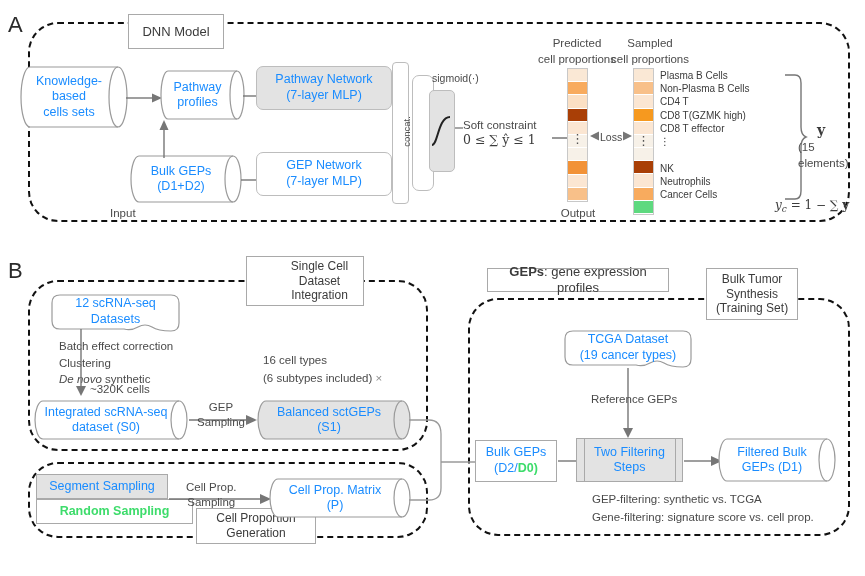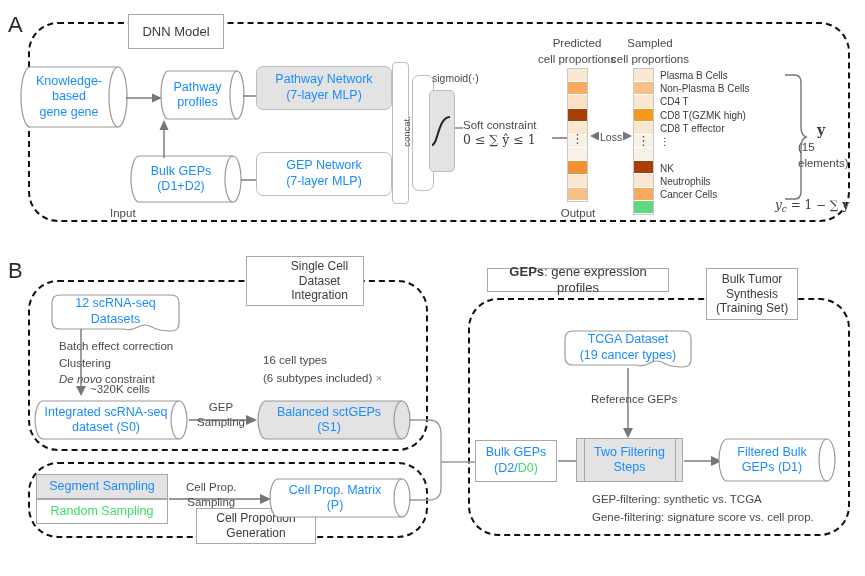--- a/index.html
+++ b/index.html
@@ -1,21 +1,21 @@
 <!DOCTYPE html>
 <html><head>
 <meta charset="utf-8">
 <style>
   html,body{margin:0;padding:0;background:#fff;}
   body{width:865px;height:576px;position:relative;overflow:hidden;
        font-family:"Liberation Sans","DejaVu Sans",sans-serif;color:#3b3b3b;}
   .abs{position:absolute;}
   .panel-letter{font-size:22px;color:#2b2b2b;font-family:"Liberation Sans",sans-serif;}
   .blue{color:#1a8cff;}
-  .green{color:#3ddc6b;}
+  .green{color:#3ddc6b;font-weight:bold;}
 
   
   .dashed{border:2px dashed #111;border-radius:30px;box-sizing:border-box;background:transparent;}
 
   
   .sbox{border:1px solid #a9a9a9;background:#fff;box-sizing:border-box;
         display:flex;align-items:center;justify-content:center;text-align:center;
         font-size:12px;line-height:1.22;color:#3b3b3b;}
   .sbox.gray{background:#e3e3e3;}
   .rbox{border:1px solid #bdbdbd;border-radius:7px;background:#fff;box-sizing:border-box;
@@ -56,21 +56,21 @@
   <span>DNN Model</span>
 </div>
 
 <div class="cyl" style="left:20px;top:66px;width:108px;height:62px;">
   <svg class="cyl-body" viewBox="0 0 108 62" preserveAspectRatio="none">
     <path d="M10,1 H98 A9,30 0 0 1 98,61 H10 A9,30 0 0 1 10,1 Z" fill="#fff" stroke="#9a9a9a" stroke-width="1.2"></path>
     <path d="M98,1 A9,30 0 0 0 98,61" fill="none" stroke="#9a9a9a" stroke-width="1.2"></path>
   </svg>
   <span class="lbl blue" style="white-space:pre-line;font-size:12.5px;">Knowledge-
 based
-gene gene</span>
+cells sets</span>
 </div>
 
 <svg class="abs" style="left:126px;top:88px;width:36px;height:20px;">
   <line x1="0" y1="10" x2="26" y2="10" stroke="#767676" stroke-width="1.4"></line>
   <polygon points="26,5.5 36,10 26,14.5" fill="#767676"></polygon>
 </svg>
 
 <div class="cyl" style="left:160px;top:70px;width:85px;height:50px;">
   <svg class="cyl-body" viewBox="0 0 85 50" preserveAspectRatio="none">
     <path d="M8,1 H77 A7,24 0 0 1 77,49 H8 A7,24 0 0 1 8,1 Z" fill="#fff" stroke="#9a9a9a" stroke-width="1.2"></path>
@@ -240,21 +240,21 @@
   <svg width="135" height="42" viewBox="0 0 135 42">
     <path d="M12,2 H123 Q131,2 131,10 V30 Q131,38 123,38 Q110,38 104,34 Q97,30 90,34 Q83,38 76,36 H12 Q4,36 4,28 V10 Q4,2 12,2 Z" fill="#fff" stroke="#9a9a9a" stroke-width="1.2"></path>
   </svg>
   <div class="abs blue" style="left:0;top:3px;width:135px;text-align:center;white-space:pre-line;font-size:12.5px;line-height:1.25;">12 scRNA-seq
 Datasets</div>
 </div>
 
 <div class="label big" style="left:59px;top:338px;line-height:1.45;">
   <div>Batch effect correction</div>
   <div>Clustering</div>
-  <div><span class="italic">De novo</span><span> constraint</span></div>
+  <div><span class="italic">De novo</span><span> synthetic</span></div>
 </div>
 
 <svg class="abs" style="left:73px;top:329px;width:16px;height:69px;">
   <line x1="8" y1="0" x2="8" y2="57" stroke="#767676" stroke-width="1.4"></line>
   <polygon points="3,57 8,67 13,57" fill="#767676"></polygon>
 </svg>
 <div class="label big" style="left:90px;top:382px;">~320K cells</div>
 
 <div class="cyl" style="left:35px;top:400px;width:152px;height:40px;">
   <svg class="cyl-body" viewBox="0 0 152 40" preserveAspectRatio="none">
@@ -282,21 +282,21 @@
     <path d="M8,1 H144 A8,19 0 0 1 144,39 H8 A8,19 0 0 1 8,1 Z" fill="#e3e3e3" stroke="#9a9a9a" stroke-width="1.2"></path>
     <path d="M144,1 A8,19 0 0 0 144,39" fill="none" stroke="#9a9a9a" stroke-width="1.2"></path>
   </svg>
   <span class="lbl blue" style="white-space:pre-line;font-size:12.5px;">Balanced sctGEPs
 (S1)</span>
 </div>
 
 <div class="abs sbox" style="left:36px;top:474px;width:132px;height:25px;background:#e3e3e3;">
   <span class="blue" style="font-size:12.5px;">Segment Sampling</span>
 </div>
-<div class="abs sbox" style="left:36px;top:499px;width:132px;height:25px;">
+<div class="abs sbox" style="left:36px;top:499px;width:157px;height:25px;">
   <span class="green" style="font-size:12.5px;">Random Sampling</span>
 </div>
 
 <svg class="abs" style="left:169px;top:491px;width:102px;height:16px;">
   <line x1="0" y1="8" x2="91" y2="8" stroke="#767676" stroke-width="1.4"></line>
   <polygon points="91,3 102,8 91,13" fill="#767676"></polygon>
 </svg>
 <div class="label big" style="left:186px;top:480px;text-align:center;white-space:pre-line;line-height:1.3;">Cell Prop.
 Sampling</div>
 

